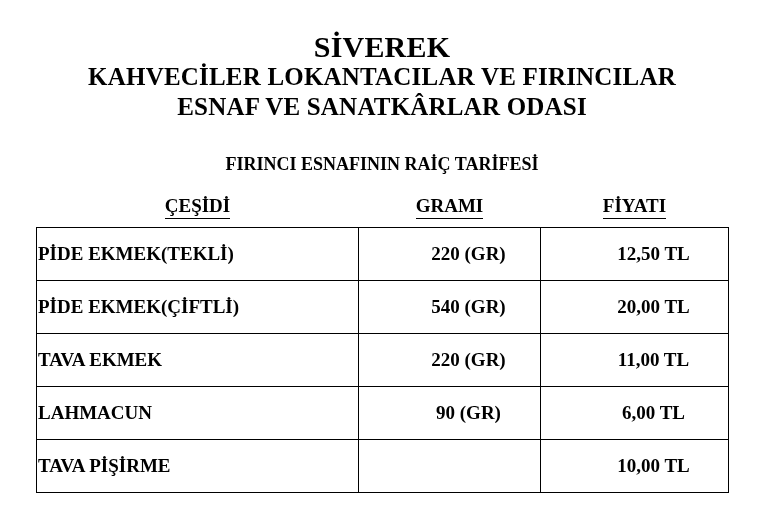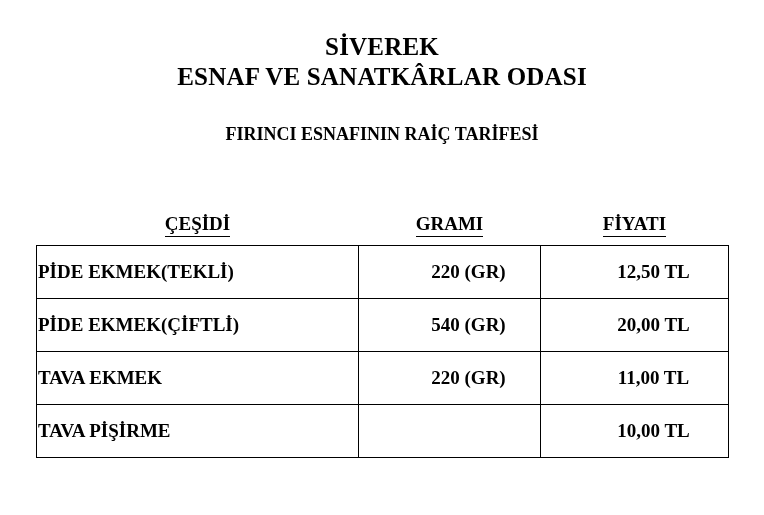--- a/index.html
+++ b/index.html
@@ -22,21 +22,21 @@
   }
   .header {
     text-align: center;
     padding-top: 32px;
   }
   .header .line {
     font-weight: bold;
     letter-spacing: 0.2px;
   }
   .header .line1 {
-    font-size: 25px;
+    font-size: 30px;
     line-height: 30px;
   }
   .header .line2 {
     font-size: 25px;
     line-height: 30px;
   }
   .header .line3 {
     font-size: 25px;
     line-height: 30px;
   }
@@ -63,21 +63,20 @@
     font-weight: bold;
     font-size: 19px;
     padding: 0 0 8px 0;
     border: none;
     text-align: center;
   }
   table.tariff thead th .hdr {
     display: inline-block;
     border-bottom: 1.5px solid #000;
     padding-bottom: 1px;
-    margin-top: 48px;
   }
   table.tariff tbody td {
     border: 1px solid #000000;
     height: 50px;
     font-size: 19px;
     font-weight: bold;
     vertical-align: middle;
   }
   table.tariff tbody td.name {
     text-align: left;
@@ -88,20 +87,21 @@
     padding-left: 39px;
   }
 </style>
 </head>
 <body>
 
 <div class="page">
 
   <div class="header">
     <div class="line line1">SİVEREK</div>
+    <div class="line line2">KAHVECİLER LOKANTACILAR VE FIRINCILAR</div>
     <div class="line line3">ESNAF VE SANATKÂRLAR ODASI</div>
   </div>
 
   <div class="subtitle">FIRINCI ESNAFININ RAİÇ TARİFESİ</div>
 
   <div class="table-wrap">
     <table class="tariff">
       <colgroup>
         <col class="c1">
         <col class="c2">
@@ -124,20 +124,25 @@
           <td class="name">PİDE EKMEK(ÇİFTLİ)</td>
           <td class="gram">540 (GR)</td>
           <td class="price">20,00 TL</td>
         </tr>
         <tr>
           <td class="name">TAVA EKMEK</td>
           <td class="gram">220 (GR)</td>
           <td class="price">11,00 TL</td>
         </tr>
         <tr>
+          <td class="name">LAHMACUN</td>
+          <td class="gram">90 (GR)</td>
+          <td class="price">6,00 TL</td>
+        </tr>
+        <tr>
           <td class="name">TAVA PİŞİRME</td>
           <td class="gram"></td>
           <td class="price">10,00 TL</td>
         </tr>
       </tbody>
     </table>
   </div>
 
 </div>
 

